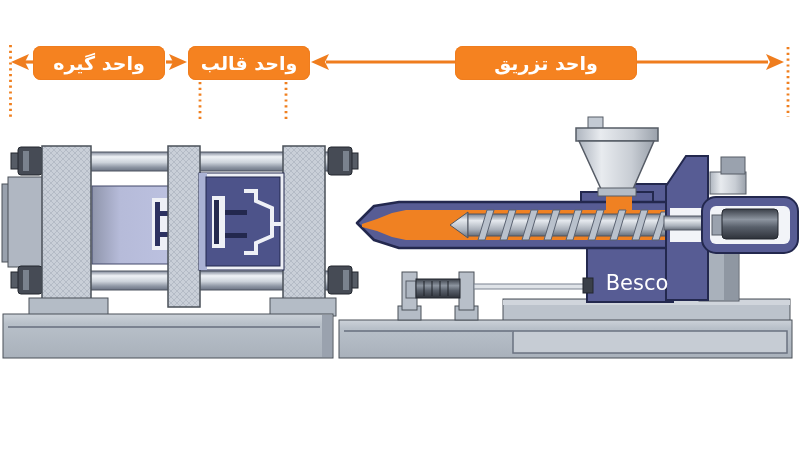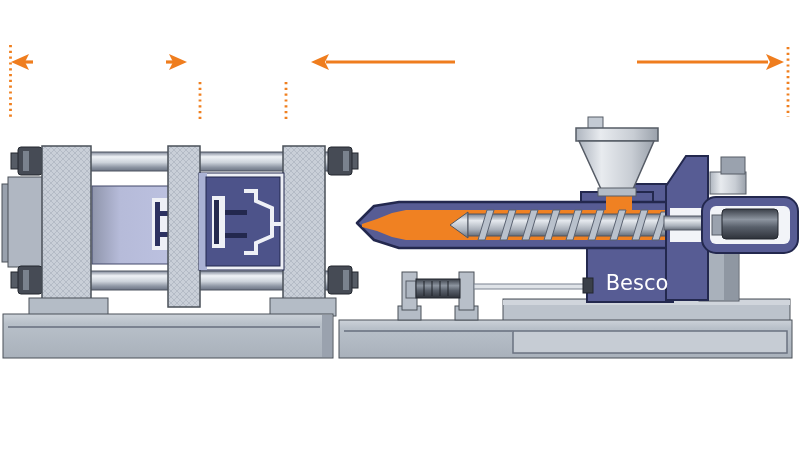--- a/index.html
+++ b/index.html
@@ -211,15 +211,18 @@
       <line x1="166" y1="62" x2="174" y2="62"></line>
       <polygon points="187,62 169,54 173,62 169,70" stroke="none"></polygon>
       <line x1="455" y1="62" x2="326" y2="62"></line>
       <polygon points="311,62 329,54 325,62 329,70" stroke="none"></polygon>
       <line x1="637" y1="62" x2="768" y2="62"></line>
       <polygon points="784,62 766,54 770,62 766,70" stroke="none"></polygon>
     </g>
   </g>
 </svg>
 
+<div class="unit-label label-clamp">واحد گیره</div>
+<div class="unit-label label-mold">واحد قالب</div>
+<div class="unit-label label-inject">واحد تزریق</div>
 
 
 </div>
 
 </body></html>

